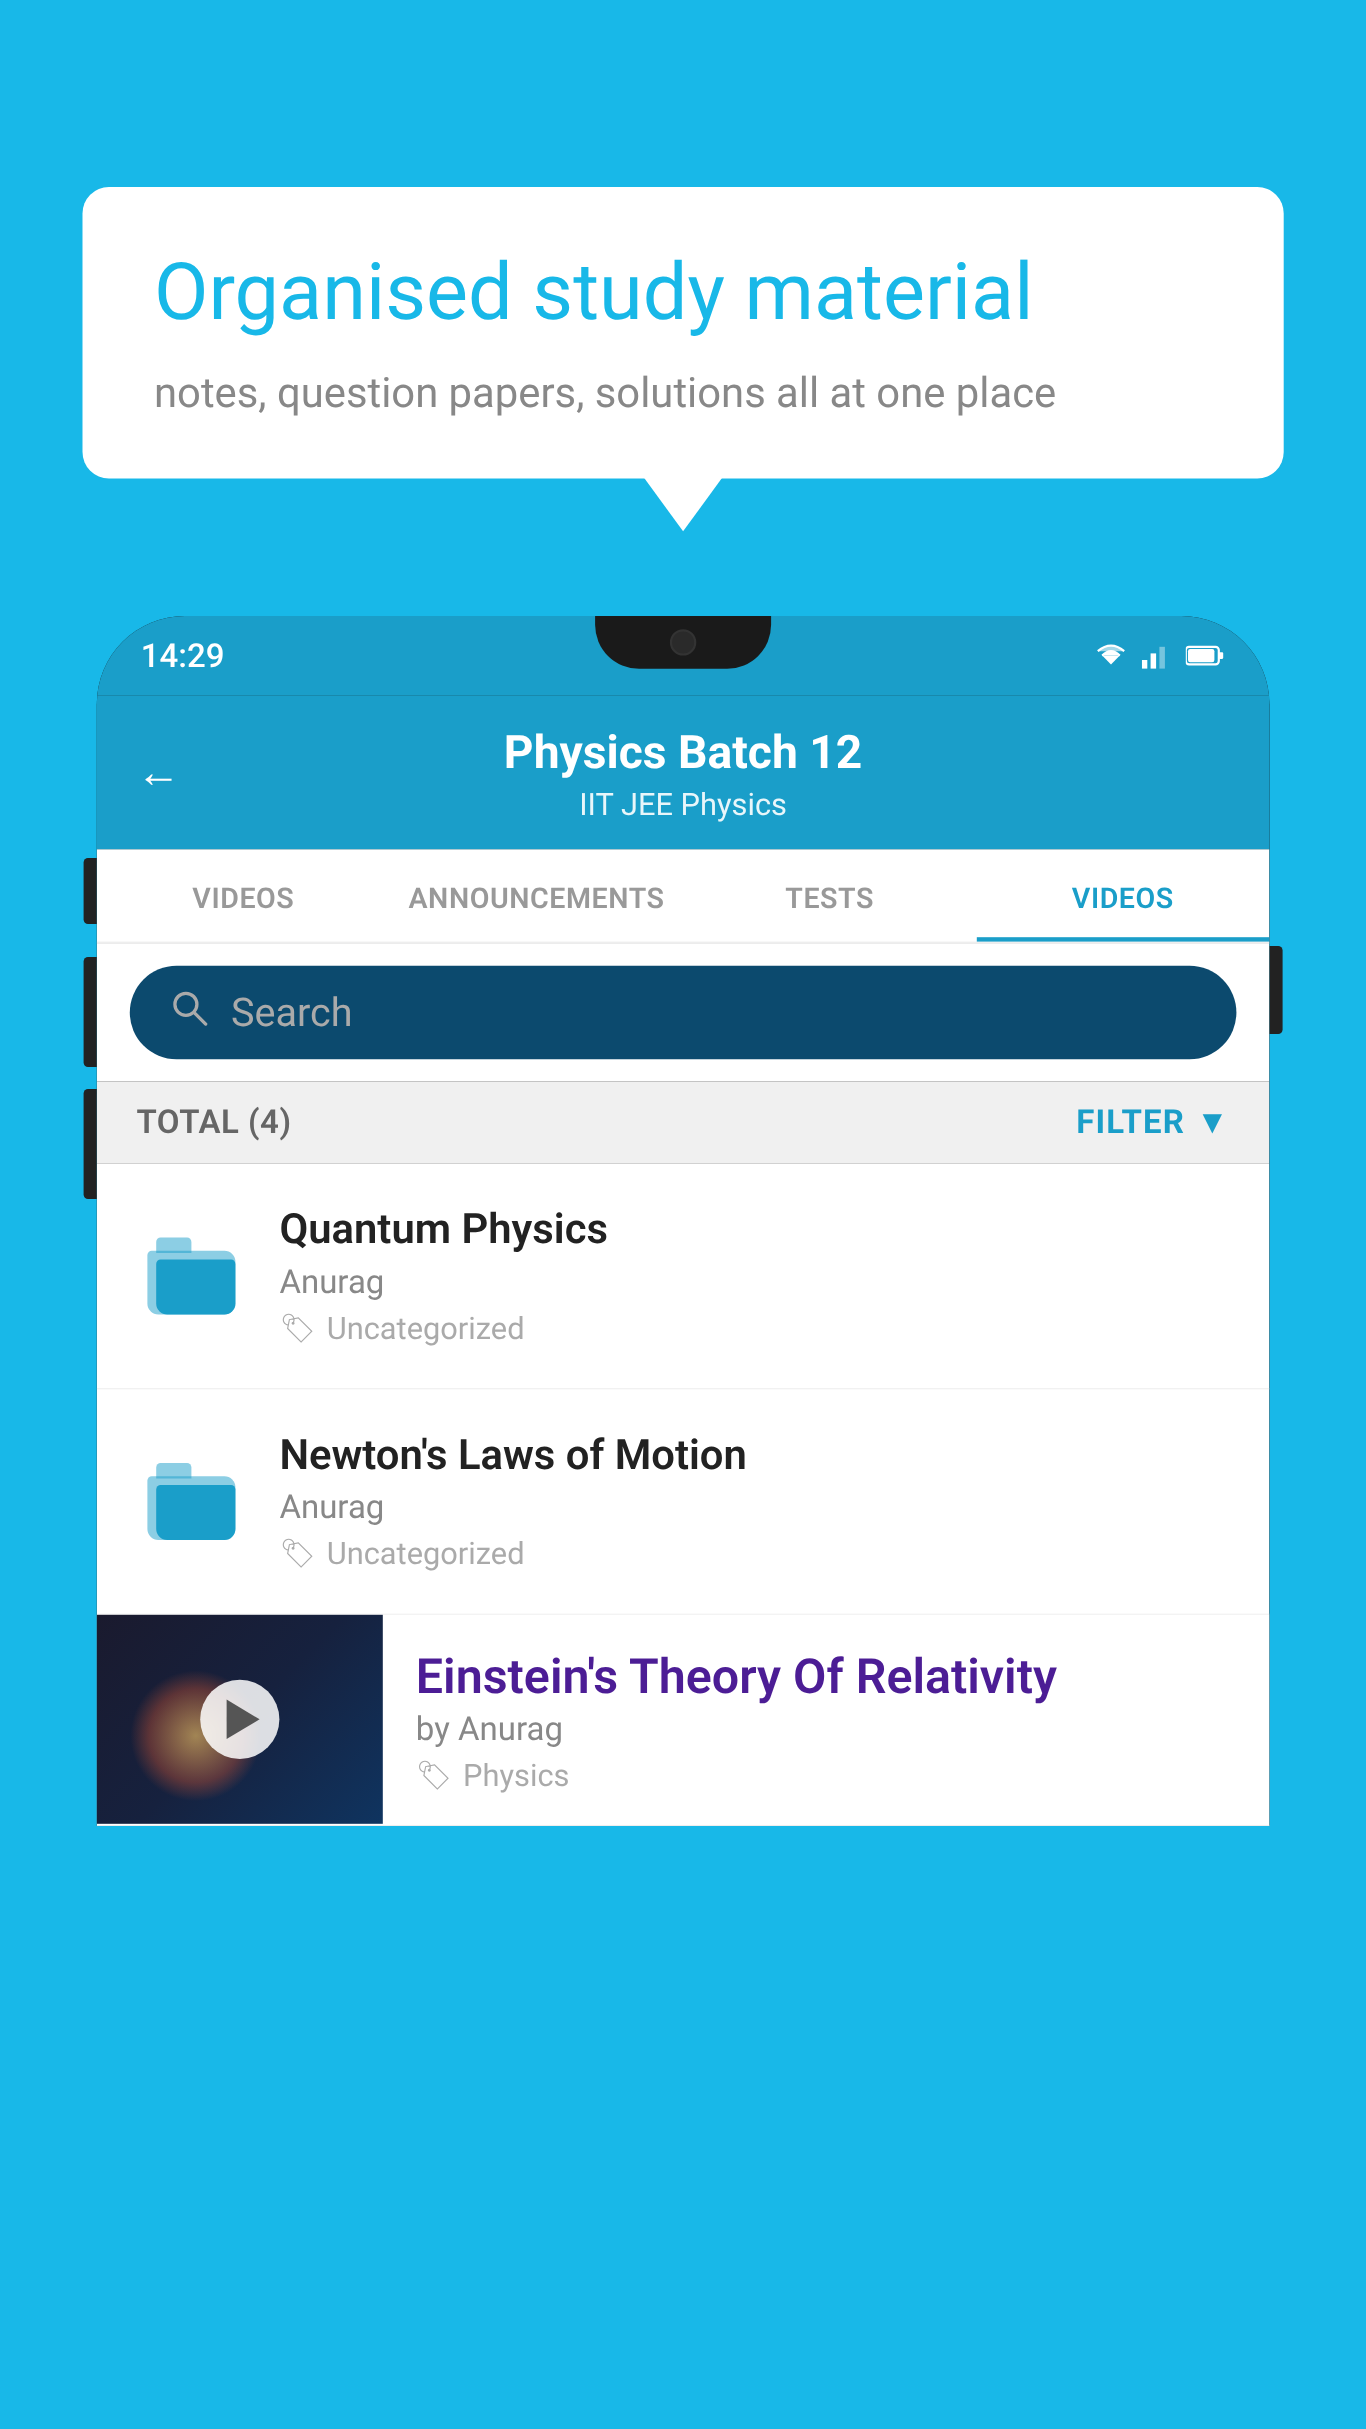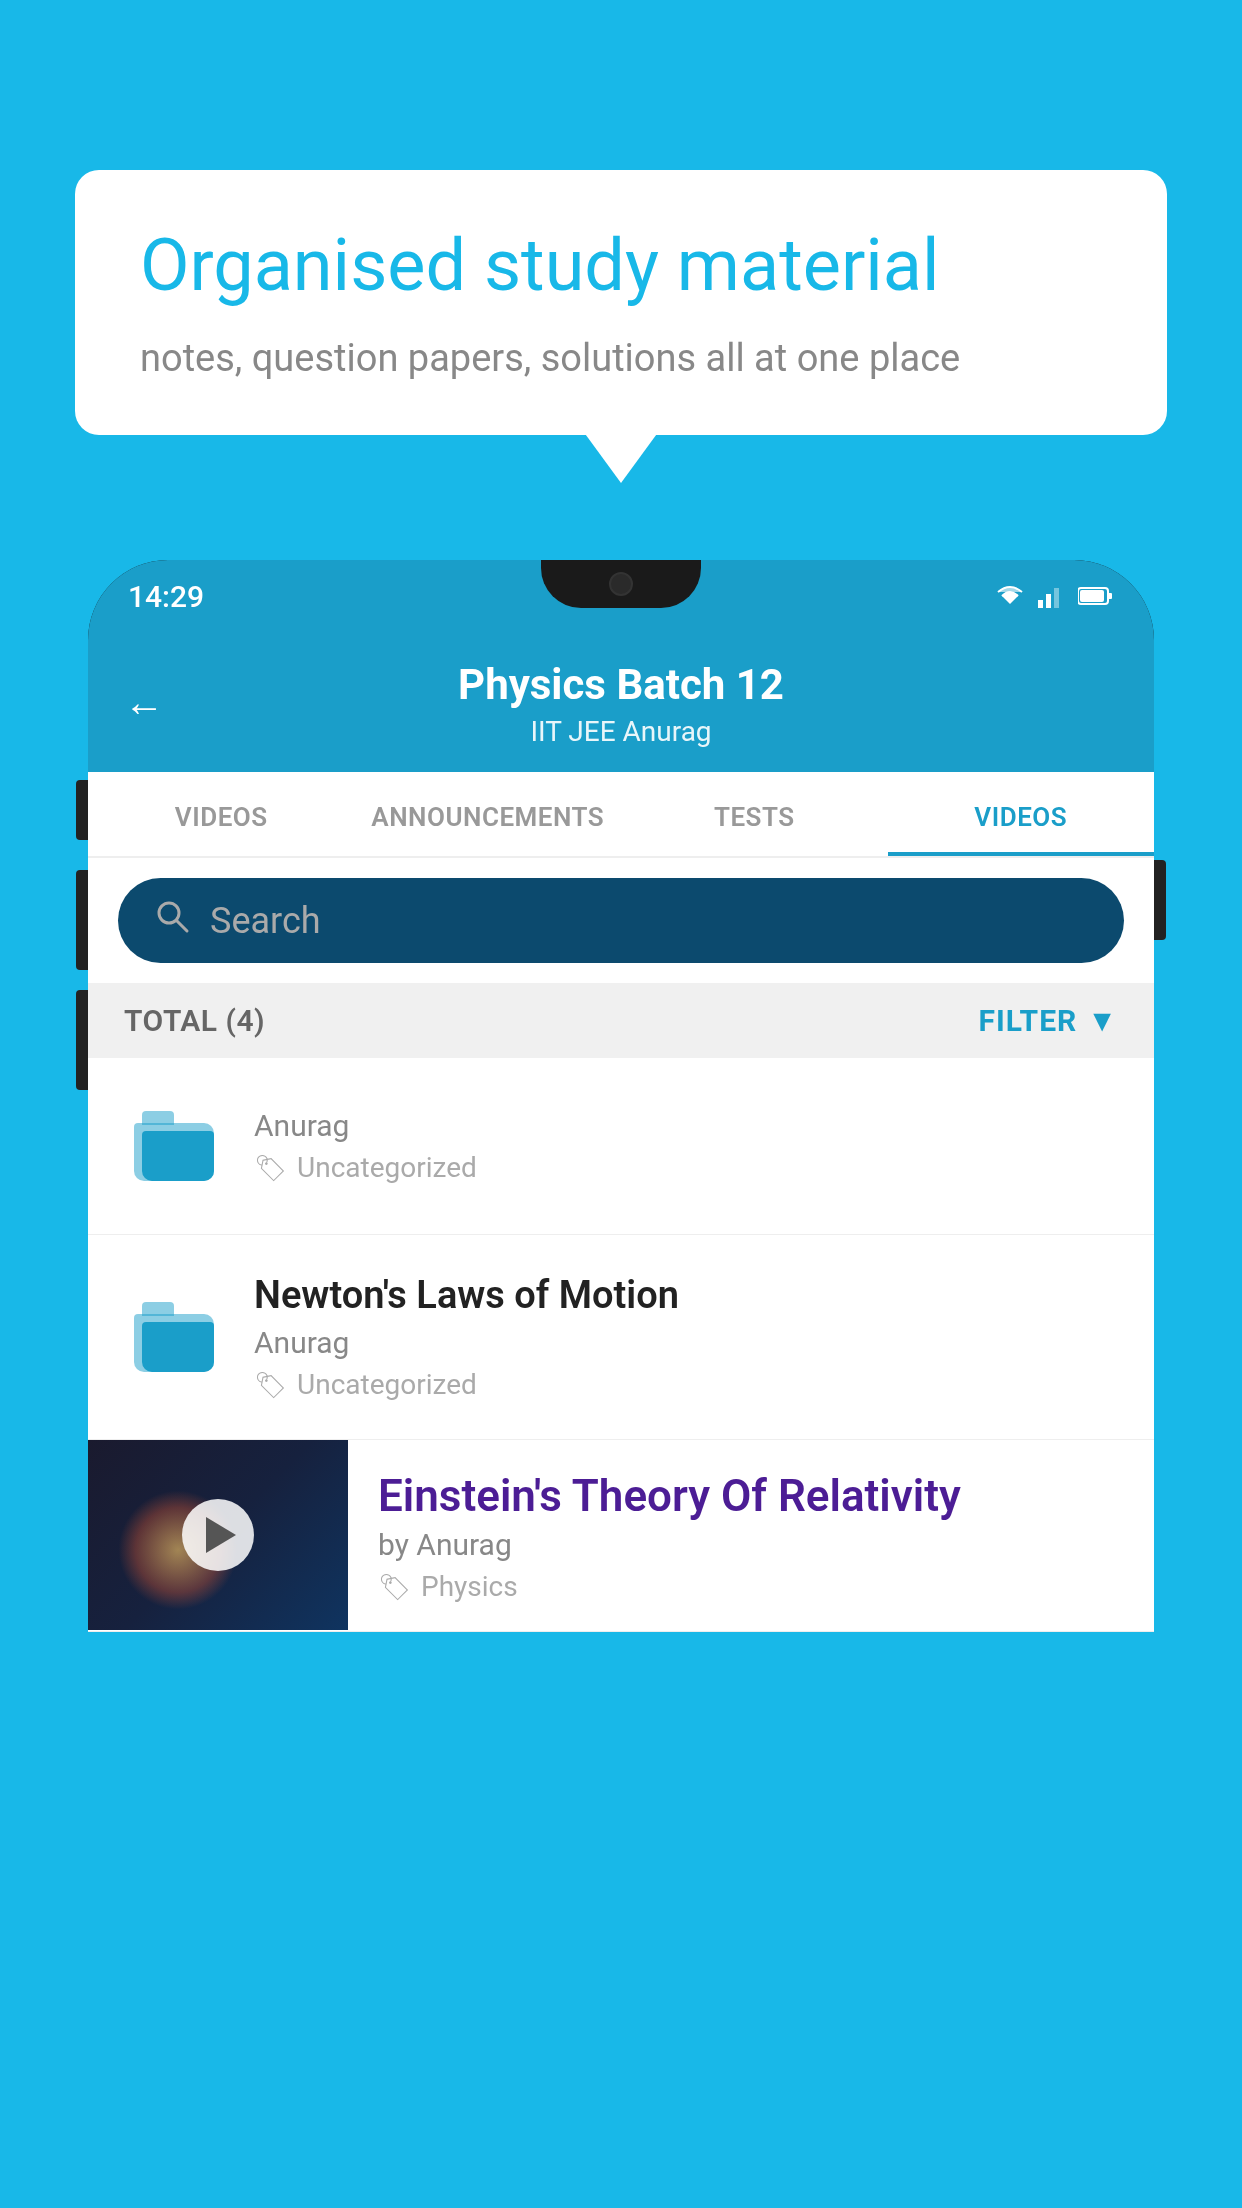--- a/index.html
+++ b/index.html
@@ -488,21 +488,21 @@
           <rect x="0" y="2" width="30" height="16" rx="3" stroke="white" stroke-width="2" fill="none"></rect>
           <rect x="2" y="4" width="24" height="12" rx="2" fill="white"></rect>
           <rect x="30" y="7" width="4" height="6" rx="1" fill="white"></rect>
         </svg>
       </div>
     </div>
 
     <div class="app-header">
       <span class="back-arrow">←</span>
       <div class="header-title">Physics Batch 12</div>
-      <div class="header-subtitle">IIT JEE   Anurag</div>
+      <div class="header-subtitle">IIT JEE   Physics</div>
     </div>
 
     <div class="tabs">
       <div class="tab">
         <span>VIDEOS</span>
       </div>
       <div class="tab">
         <span>ANNOUNCEMENTS</span>
       </div>
       <div class="tab">
@@ -537,20 +537,21 @@
 
       <div class="list-item">
         <div class="item-icon-wrap">
           <div class="folder-icon">
             <div class="folder-back"></div>
             <div class="folder-tab"></div>
             <div class="folder-front"></div>
           </div>
         </div>
         <div class="item-info">
+          <div class="item-title">Quantum Physics</div>
           <div class="item-author">Anurag</div>
           <div class="item-tag">
             <span class="tag-icon">🏷</span>
             <span>Uncategorized</span>
           </div>
         </div>
       </div>
 
       <div class="list-item">
         <div class="item-icon-wrap">

